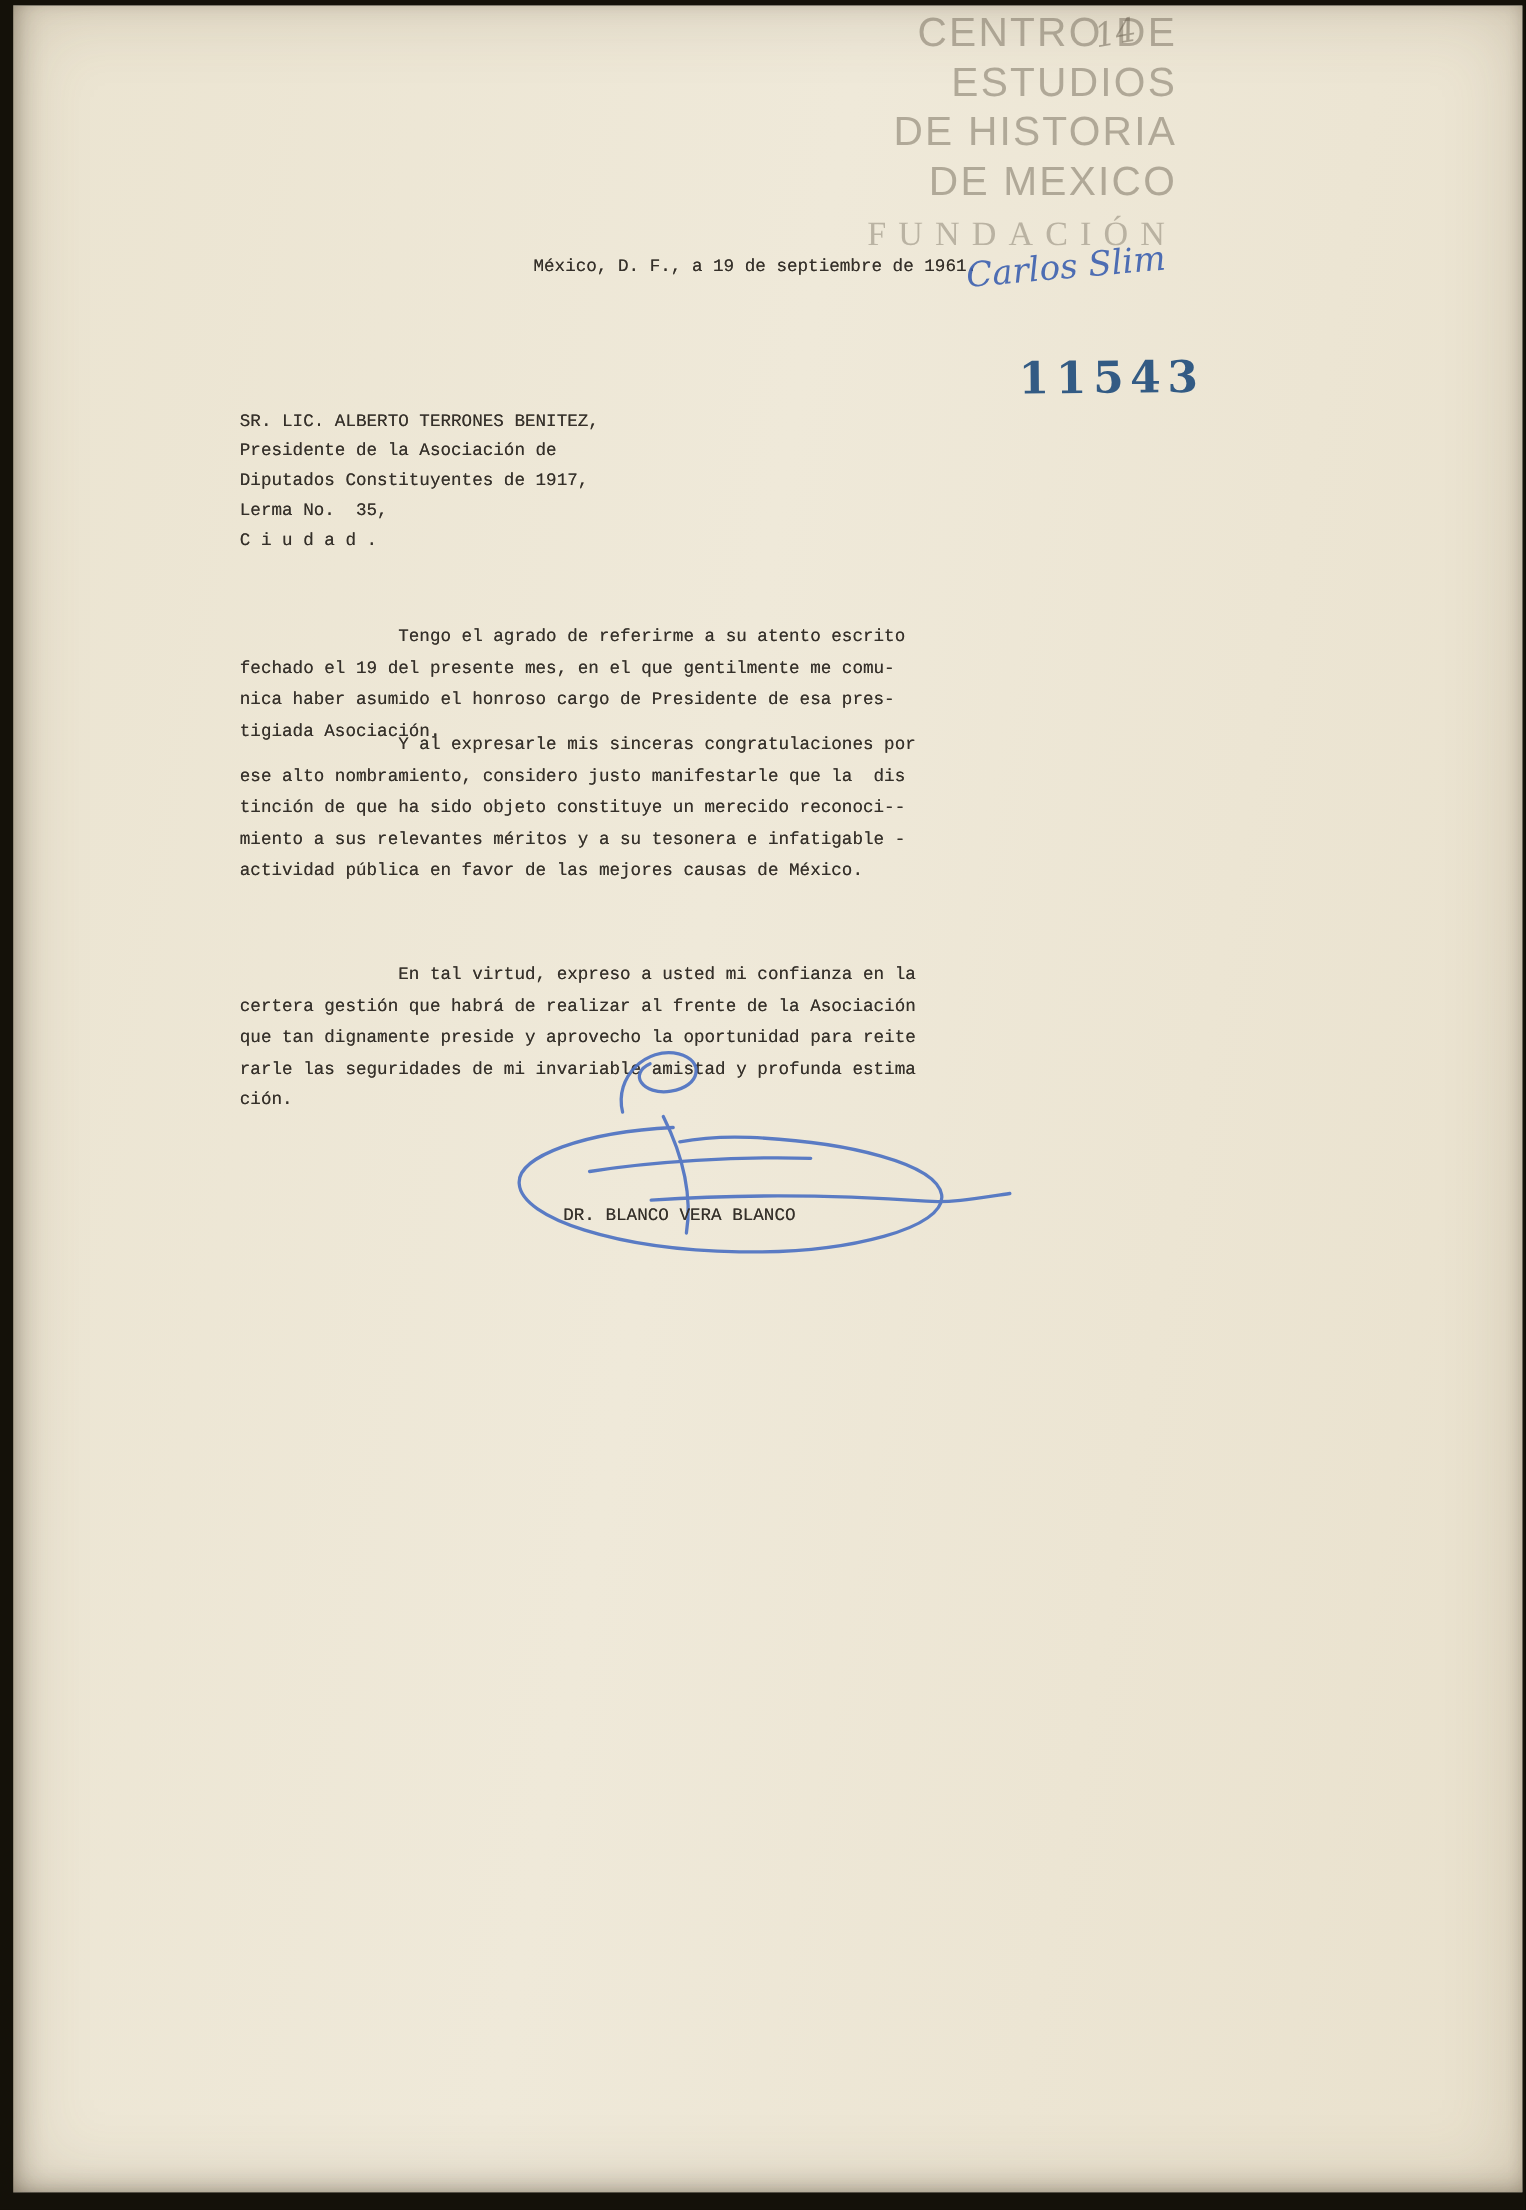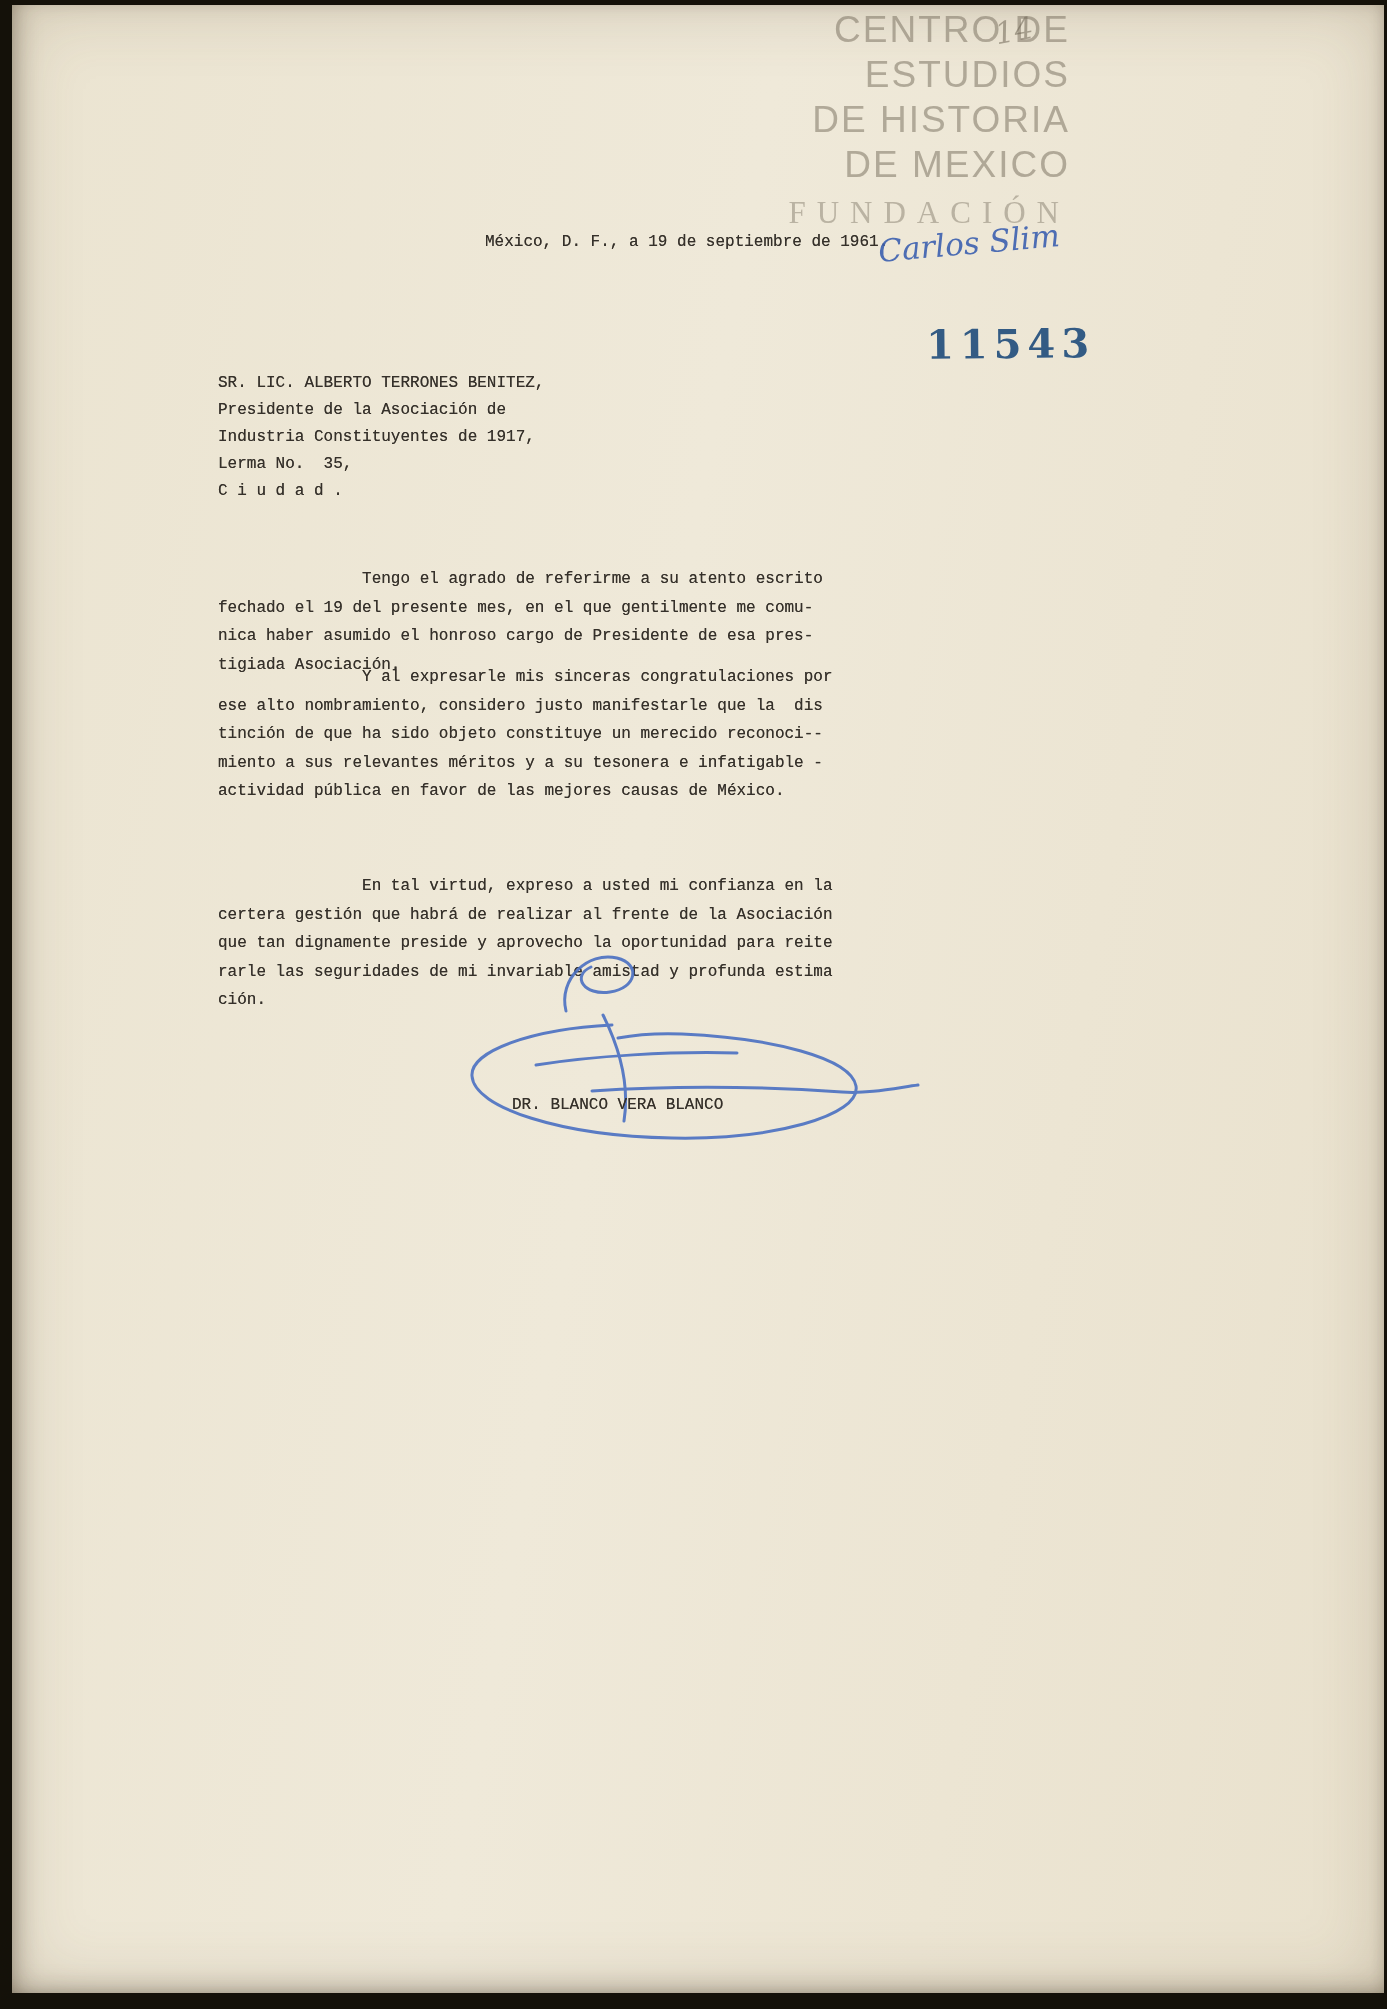--- a/index.html
+++ b/index.html
@@ -132,21 +132,21 @@
 
 
     <div class="typed dateline">México, D. F., a 19 de septiembre de 1961.</div>
 
     <div class="handwritten">Carlos Slim</div>
 
     <div class="folio">11543</div>
 
     <div class="typed recipient">SR. LIC. ALBERTO TERRONES BENITEZ,
 Presidente de la Asociación de
-Industria Constituyentes de 1917,
+Diputados Constituyentes de 1917,
 Lerma No.  35,
 C i u d a d .</div>
 
     <div class="typed para p1">               Tengo el agrado de referirme a su atento escrito
 fechado el 19 del presente mes, en el que gentilmente me comu-
 nica haber asumido el honroso cargo de Presidente de esa pres-
 tigiada Asociación.</div>
     <div class="typed para p2">               Y al expresarle mis sinceras congratulaciones por
 ese alto nombramiento, considero justo manifestarle que la  dis
 tinción de que ha sido objeto constituye un merecido reconoci--

